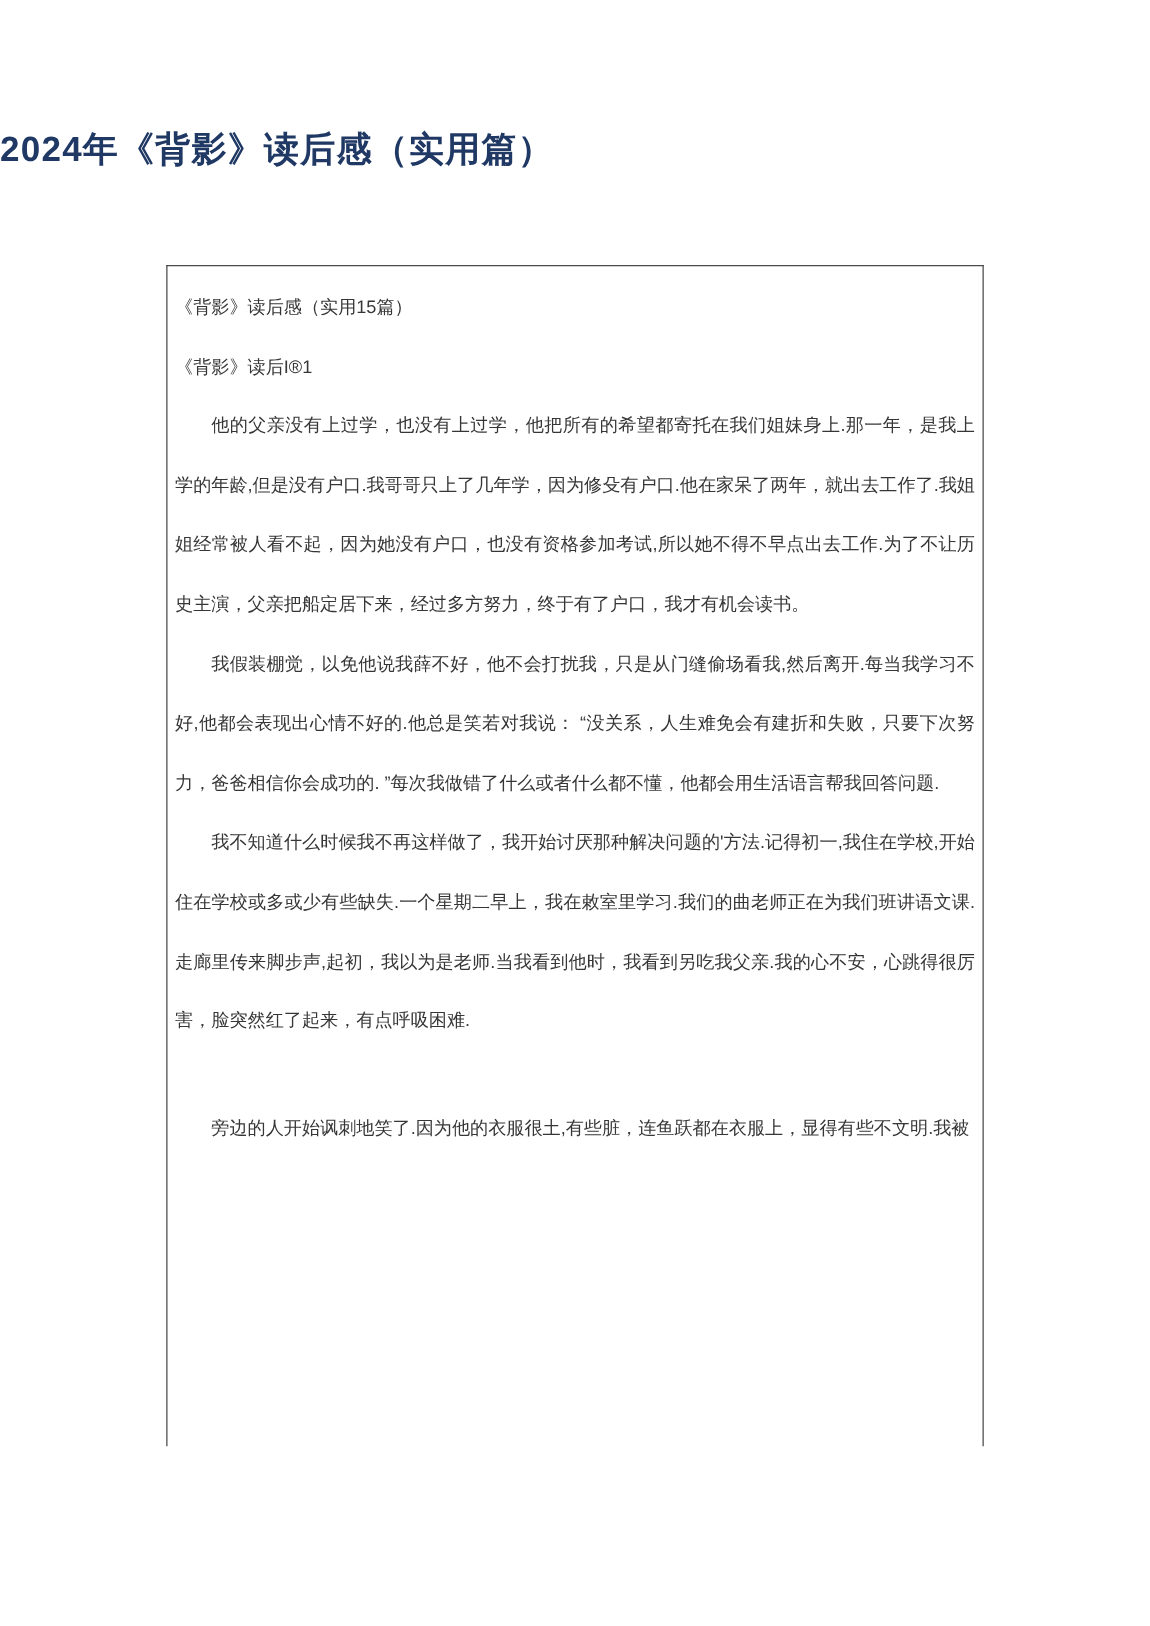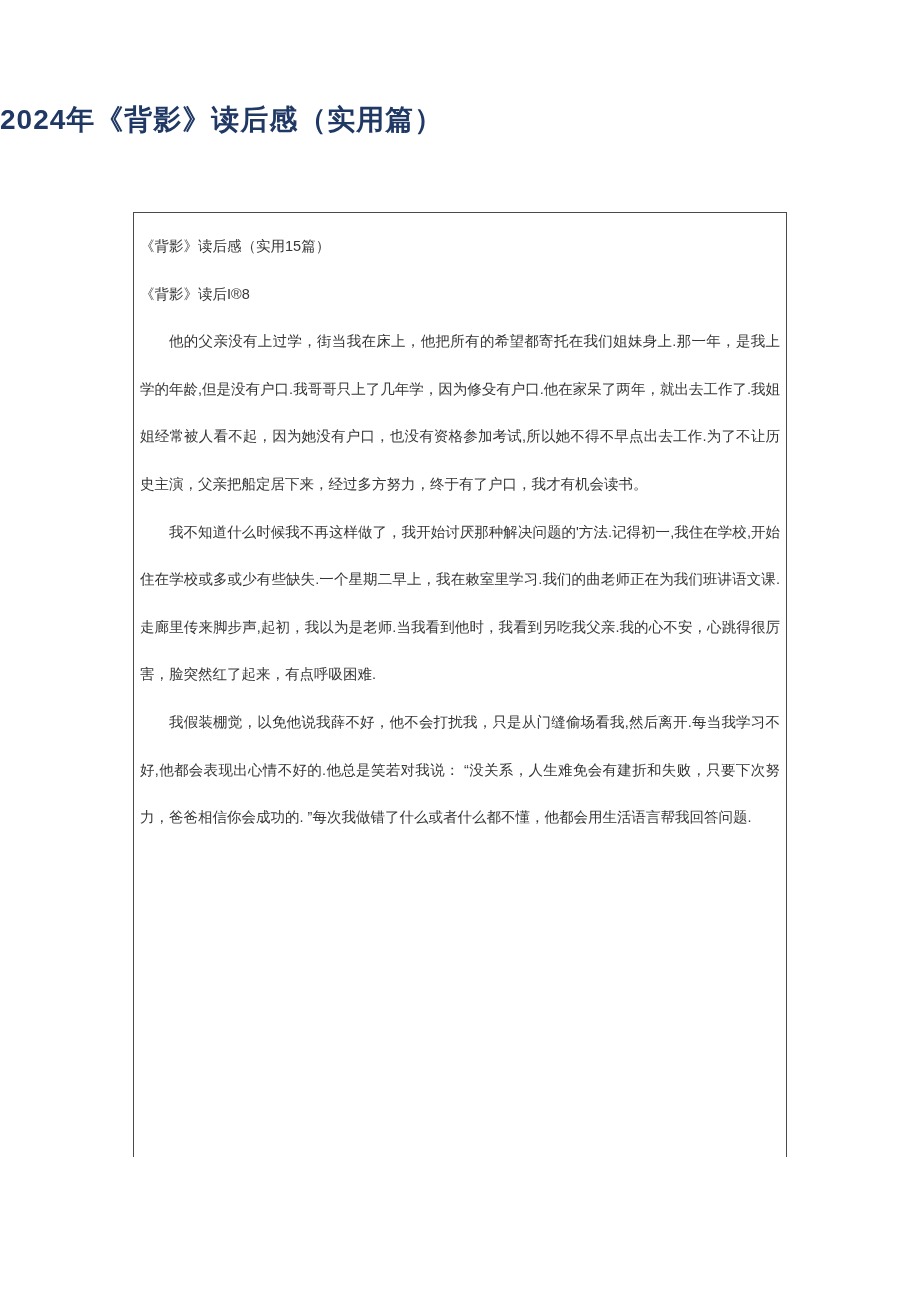--- a/index.html
+++ b/index.html
@@ -53,18 +53,19 @@
   }
 </style>
 </head>
 <body>
 
 <div class="page-title">2024年《背影》读后感（实用篇）</div>
 
 <div class="doc-table">
 
 <div class="para">《背影》读后感（实用15篇）</div>
-    <div class="para">《背影》读后I®8</div>
-    <div class="para indent">他的父亲没有上过学，街当我在床上，他把所有的希望都寄托在我们姐妹身上.那一年，是我上学的年龄,但是没有户口.我哥哥只上了几年学，因为修殳有户口.他在家呆了两年，就出去工作了.我姐姐经常被人看不起，因为她没有户口，也没有资格参加考试,所以她不得不早点出去工作.为了不让历史主演，父亲把船定居下来，经过多方努力，终于有了户口，我才有机会读书。</div>
+    <div class="para">《背影》读后I®1</div>
+    <div class="para indent">他的父亲没有上过学，也没有上过学，他把所有的希望都寄托在我们姐妹身上.那一年，是我上学的年龄,但是没有户口.我哥哥只上了几年学，因为修殳有户口.他在家呆了两年，就出去工作了.我姐姐经常被人看不起，因为她没有户口，也没有资格参加考试,所以她不得不早点出去工作.为了不让历史主演，父亲把船定居下来，经过多方努力，终于有了户口，我才有机会读书。</div>
+    <div class="para indent">我假装棚觉，以免他说我薛不好，他不会打扰我，只是从门缝偷场看我,然后离开.每当我学习不好,他都会表现出心情不好的.他总是笑若对我说： “没关系，人生难免会有建折和失败，只要下次努力，爸爸相信你会成功的. ”每次我做错了什么或者什么都不懂，他都会用生活语言帮我回答问题.</div>
     <div class="para indent">我不知道什么时候我不再这样做了，我开始讨厌那种解决问题的'方法.记得初一,我住在学校,开始住在学校或多或少有些缺失.一个星期二早上，我在敕室里学习.我们的曲老师正在为我们班讲语文课.走廊里传来脚步声,起初，我以为是老师.当我看到他时，我看到另吃我父亲.我的心不安，心跳得很厉害，脸突然红了起来，有点呼吸困难.</div>
-    <div class="para indent">我假装棚觉，以免他说我薛不好，他不会打扰我，只是从门缝偷场看我,然后离开.每当我学习不好,他都会表现出心情不好的.他总是笑若对我说： “没关系，人生难免会有建折和失败，只要下次努力，爸爸相信你会成功的. ”每次我做错了什么或者什么都不懂，他都会用生活语言帮我回答问题.</div>
     <div class="para blank"></div>
+    <div class="para indent">旁边的人开始讽刺地笑了.因为他的衣服很土,有些脏，连鱼跃都在衣服上，显得有些不文明.我被</div>
   </div>
 
 </body></html>

